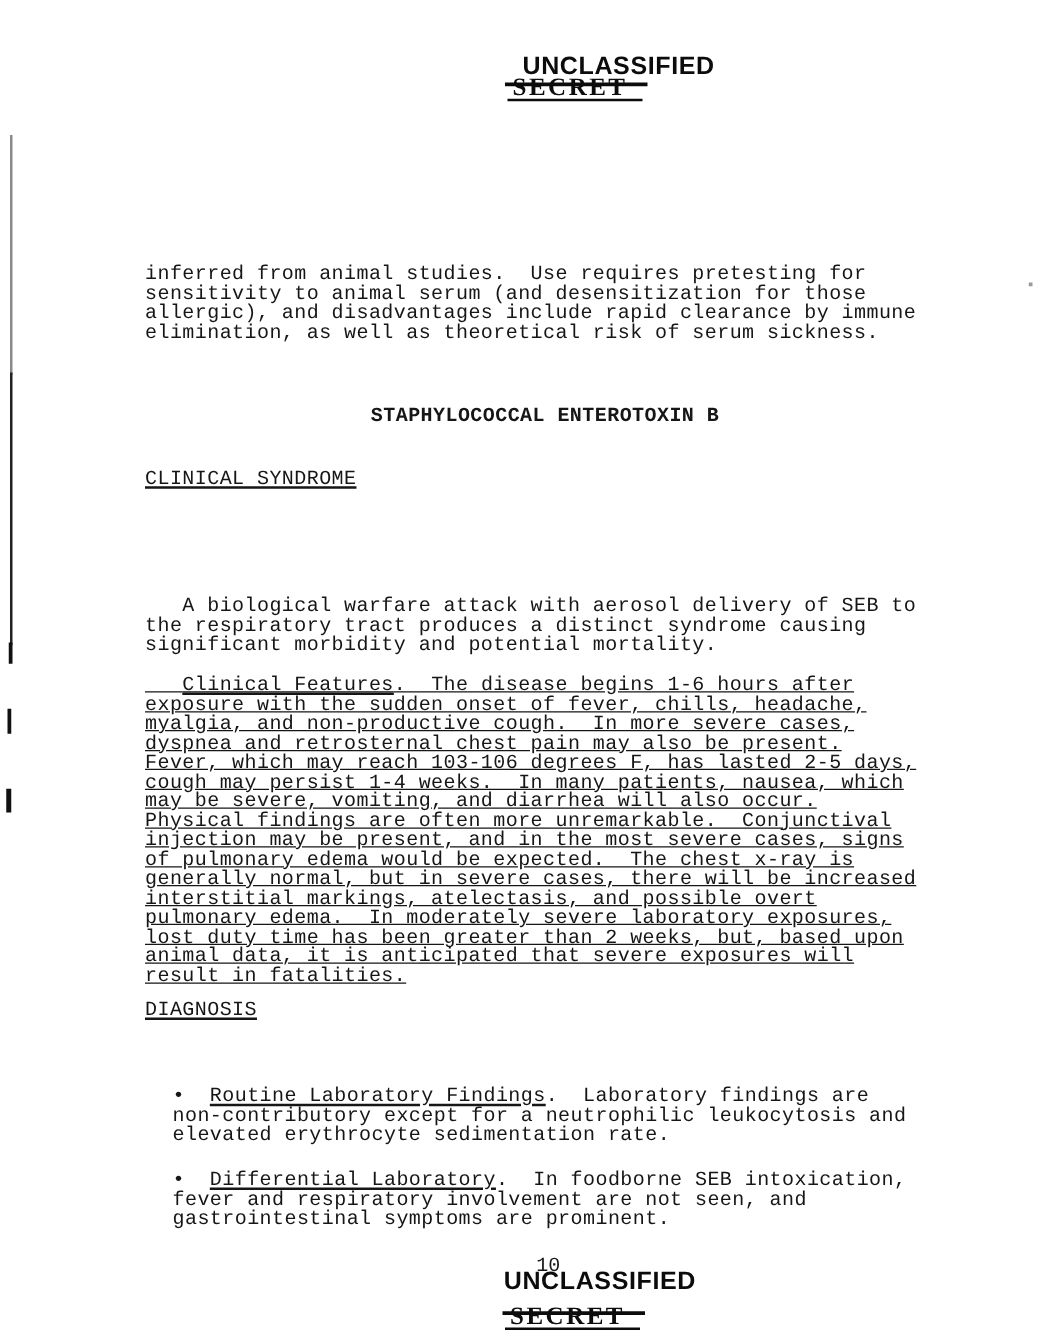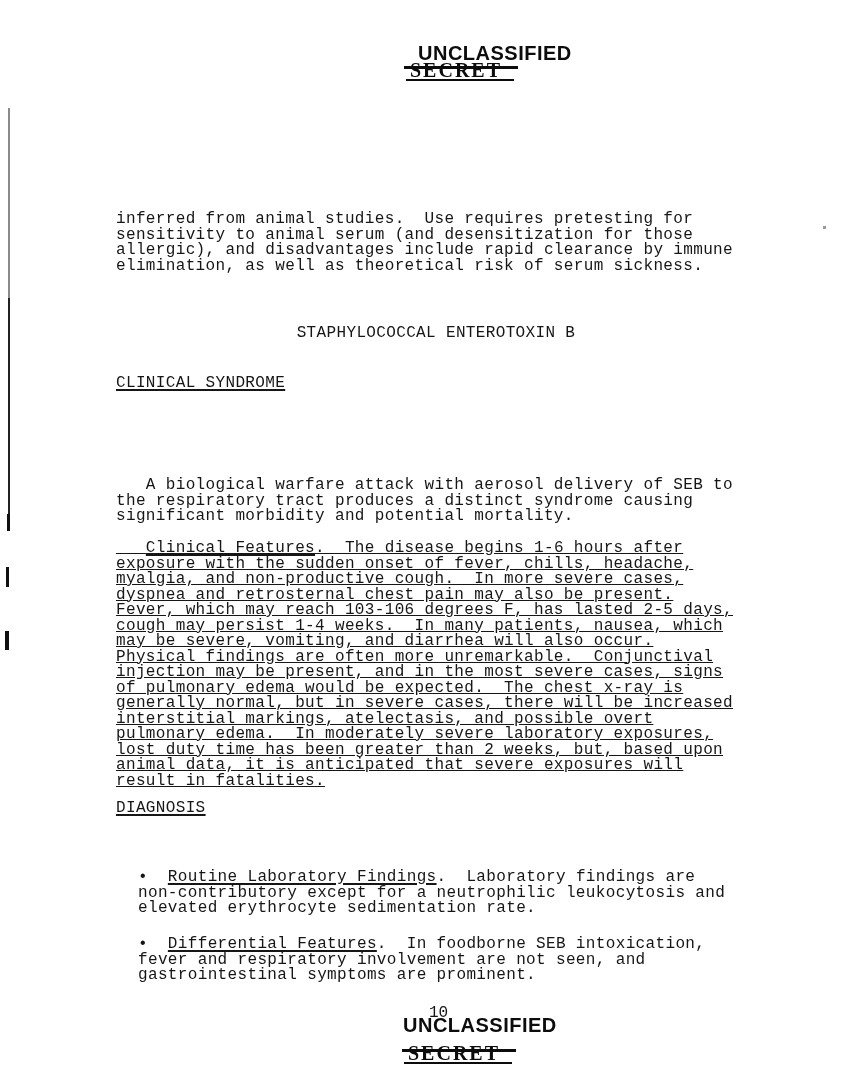--- a/index.html
+++ b/index.html
@@ -16,21 +16,21 @@
     position:absolute;
     left:116px;
     width:680px;
     white-space:pre;
     font-size:16px;
     line-height:15.5px;
     letter-spacing:0.35px;
     margin-top:23px;
   }
   .u { text-decoration:underline; text-underline-offset:2px; text-decoration-thickness:1.5px; }
-  .doc-title { text-align:center; width:640px; font-weight:normal; }
+  .doc-title { text-align:center; width:640px; font-weight:bold; }
   .indented { left:138px; }
 
   
   .stamp {
     position:absolute;
     font-family:"Liberation Sans","DejaVu Sans",sans-serif;
     font-weight:bold;
     color:#0c0c0c;
     font-size:20px;
     letter-spacing:0.5px;
@@ -111,21 +111,21 @@
 lost duty time has been greater than 2 weeks, but, based upon
 animal data, it is anticipated that severe exposures will
 result in fatalities.</span></div>
 
   <div class="t" style="top:778px;"><span class="u">DIAGNOSIS</span></div>
 
   <div class="t indented" style="top:847px;font-family:Liberation Mono, monospace;"><span>•  </span><span class="u">Routine Laboratory Findings</span><span>.  Laboratory findings are
 non-contributory except for a neutrophilic leukocytosis and
 elevated erythrocyte sedimentation rate.</span></div>
 
-  <div class="t indented" style="top:914px;"><span>•  </span><span class="u">Differential Features</span><span>.  In foodborne SEB intoxication,
+  <div class="t indented" style="top:914px;"><span>•  </span><span class="u">Differential Laboratory</span><span>.  In foodborne SEB intoxication,
 fever and respiratory involvement are not seen, and
 gastrointestinal symptoms are prominent.</span></div>
 
   <div class="page-num" style="left:429px; top:1004px;">10</div>
   <div class="stamp" style="left:403px; top:1014px;">UNCLASSIFIED</div>
   <div class="secret-stamp strike" style="left:408px; top:1042px;">SECRET</div>
 
 </div>
 
 </body></html>

